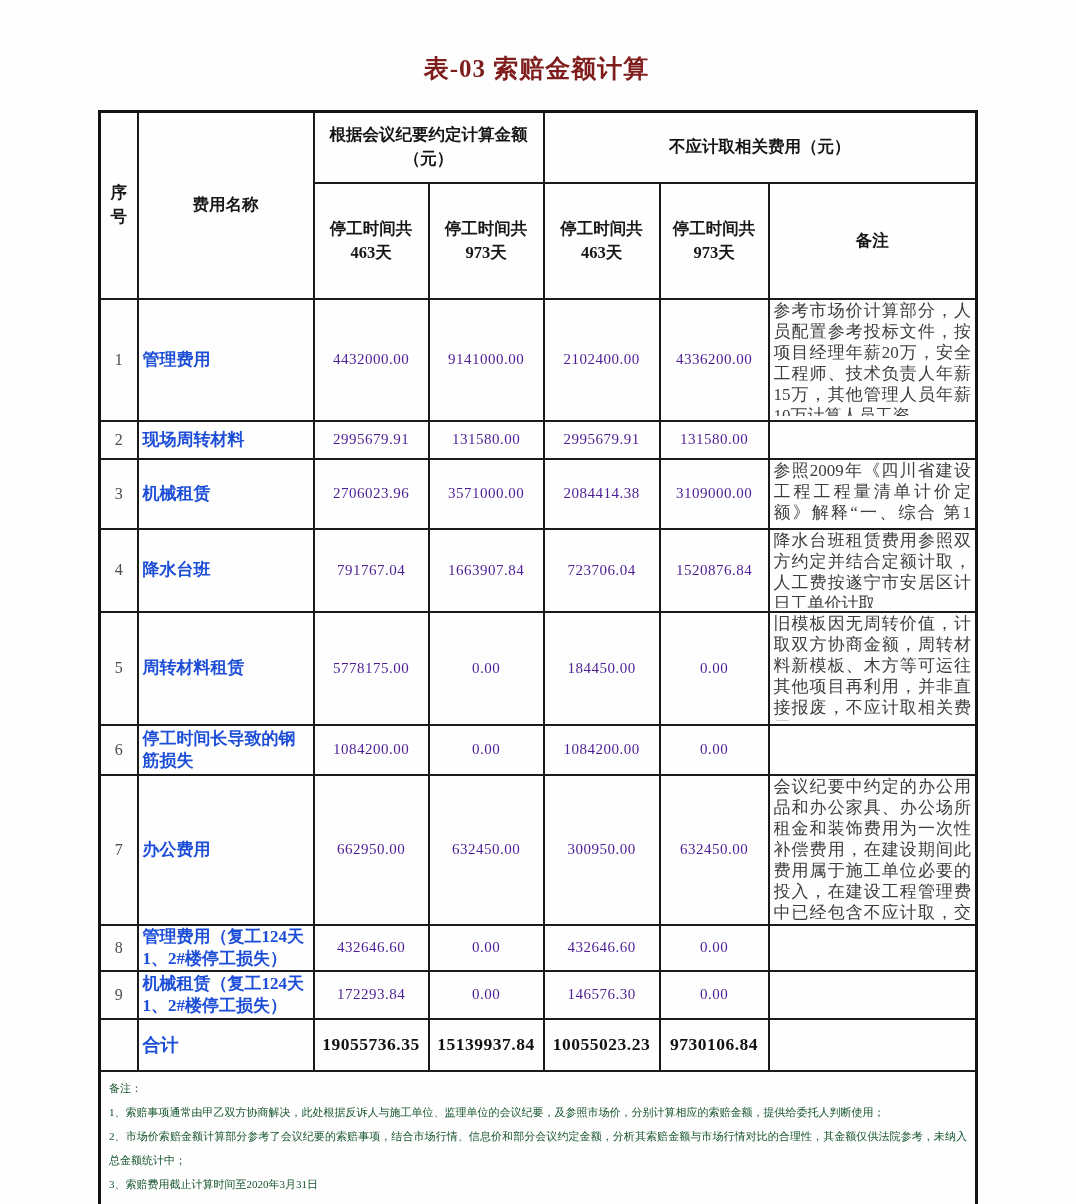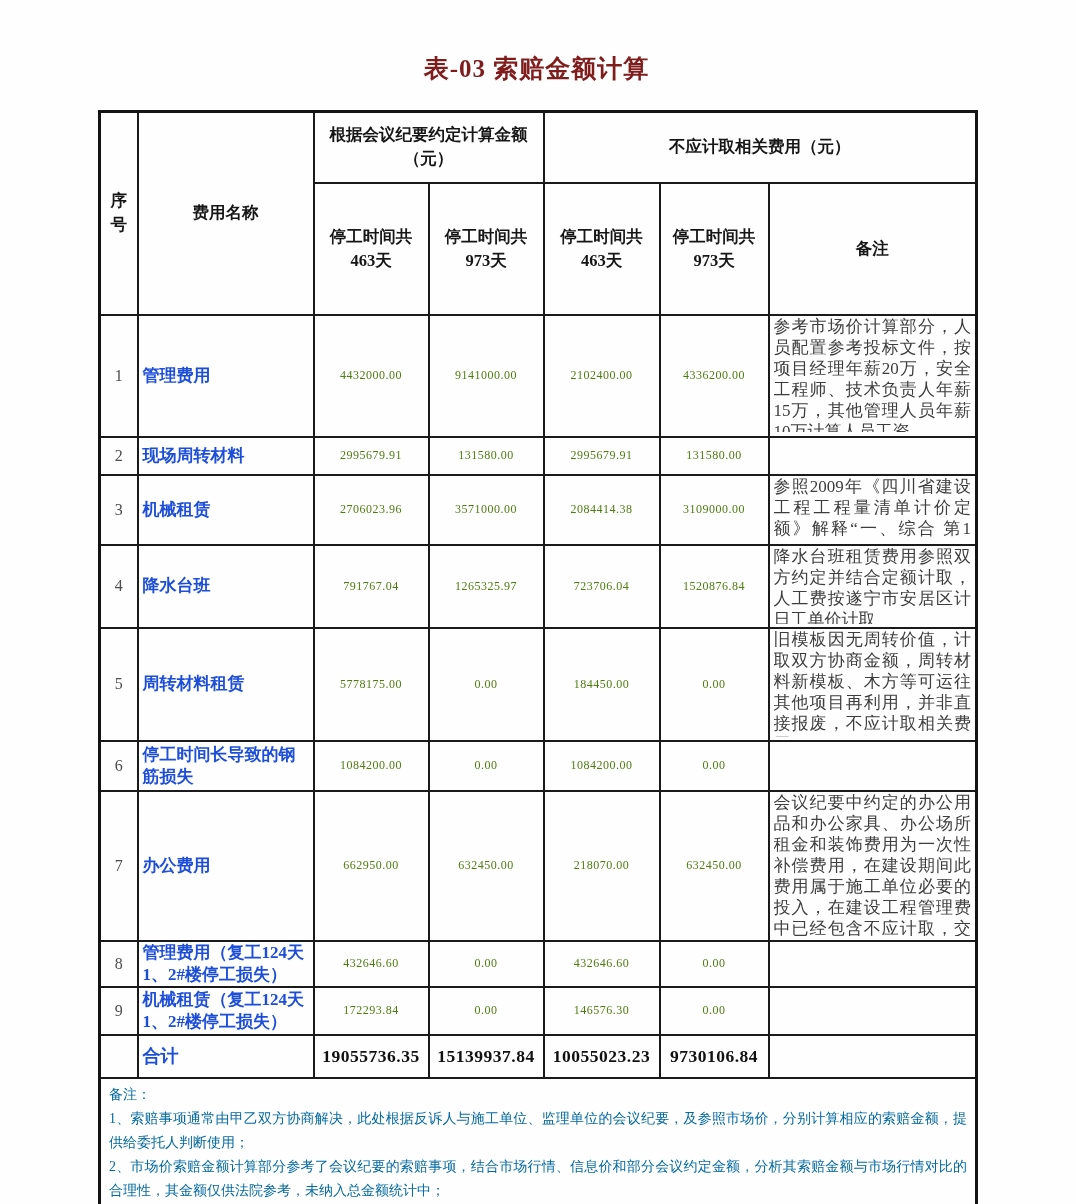--- a/index.html
+++ b/index.html
@@ -23,45 +23,45 @@
     border:3px solid #141414;
   }
   table.claims th,table.claims td{
     border:2px solid #1a1a1a;
     padding:0 4px;
     overflow:hidden;
   }
   
   thead th{font-weight:bold;font-size:16.5px;color:#161616;text-align:center;vertical-align:middle;line-height:24px;}
   tr.hrow-a{height:71px;}
-  tr.hrow-b{height:132px;}
+  tr.hrow-b{height:116px;}
   th.hb1{padding:0 1px;}
   th.hb2,th.hb3,th.hb4{padding:0 14px;}
   
   td.c-no{text-align:center;font-size:16px;color:#4d4d4d;vertical-align:middle;}
   td.c-name{font-weight:bold;font-size:17px;color:#1d4ed8;vertical-align:middle;line-height:22px;padding:0 6px;}
-  td.c-val{text-align:center;font-size:12px;color:#4d7c0f;vertical-align:middle;letter-spacing:0.5px;white-space:nowrap;}
+  td.c-val{text-align:center;font-size:15px;color:#4c1d95;vertical-align:middle;letter-spacing:0.5px;white-space:nowrap;}
   td.c-rem{vertical-align:top;padding:2px 5px;margin-left:12px;}
   td.c-rem .clip{overflow:hidden;font-size:17px;line-height:21px;color:#3d3d3d;text-align:justify;}
   tr.r1{height:122px;} tr.r1 .clip{height:116px;}
   tr.r2{height:38px;}
   tr.r3{height:70px;}  tr.r3 .clip{height:64px;}
   tr.r4{height:83px;}  tr.r4 .clip{height:78px;}
   tr.r5{height:113px;} tr.r5 .clip{height:108px;}
   tr.r6{height:50px;}
   tr.r7{height:150px;} tr.r7 .clip{height:144px;}
   tr.r8{height:45px;}
   tr.r9{height:48px;}
-  tr.rt{height:43px;}
+  tr.rt{height:52px;}
   tr.rt td.c-name{font-size:18px;}
   tr.rt td.c-val{font-weight:bold;color:#111;font-size:17.5px;}
   
   tr.notes-row{height:140px;}
   tr.notes-row td{vertical-align:top;padding:4px 8px;}
-  .note-line{font-size:14px;line-height:24px;color:#0369a1;text-align:justify;}
+  .note-line{font-size:11px;line-height:24px;color:#14532d;text-align:justify;}
 </style>
 </head>
 <body>
 
 <div class="page">
 
   <h1 class="title">表-03 索赔金额计算</h1>
 
   <table class="claims">
     <colgroup>
@@ -123,21 +123,21 @@
         <td class="c-val">3109000.00</td>
         <td class="c-rem">
             <div class="clip">参照2009年《四川省建设工程工程量清单计价定额》解释“一、综合 第1条”执行</div>
           </td>
       </tr>
 
       <tr class="r4">
         <td class="c-no">4</td>
         <td class="c-name">降水台班</td>
         <td class="c-val">791767.04</td>
-        <td class="c-val">1265325.97</td>
+        <td class="c-val">1663907.84</td>
         <td class="c-val">723706.04</td>
         <td class="c-val">1520876.84</td>
         <td class="c-rem">
             <div class="clip">降水台班租赁费用参照双方约定并结合定额计取，人工费按遂宁市安居区计日工单价计取</div>
           </td>
       </tr>
 
       <tr class="r5">
         <td class="c-no">5</td>
         <td class="c-name">周转材料租赁</td>
@@ -160,21 +160,21 @@
         <td class="c-rem">
             <div class="clip"></div>
           </td>
       </tr>
 
       <tr class="r7">
         <td class="c-no">7</td>
         <td class="c-name">办公费用</td>
         <td class="c-val">662950.00</td>
         <td class="c-val">632450.00</td>
-        <td class="c-val">218070.00</td>
+        <td class="c-val">300950.00</td>
         <td class="c-val">632450.00</td>
         <td class="c-rem">
             <div class="clip">会议纪要中约定的办公用品和办公家具、办公场所租金和装饰费用为一次性补偿费用，在建设期间此费用属于施工单位必要的投入，在建设工程管理费中已经包含不应计取，交通费用按双方约定计取</div>
           </td>
       </tr>
 
       <tr class="r8">
         <td class="c-no">8</td>
         <td class="c-name">管理费用（复工124天1、2#楼停工损失）</td>
         <td class="c-val">432646.60</td>

